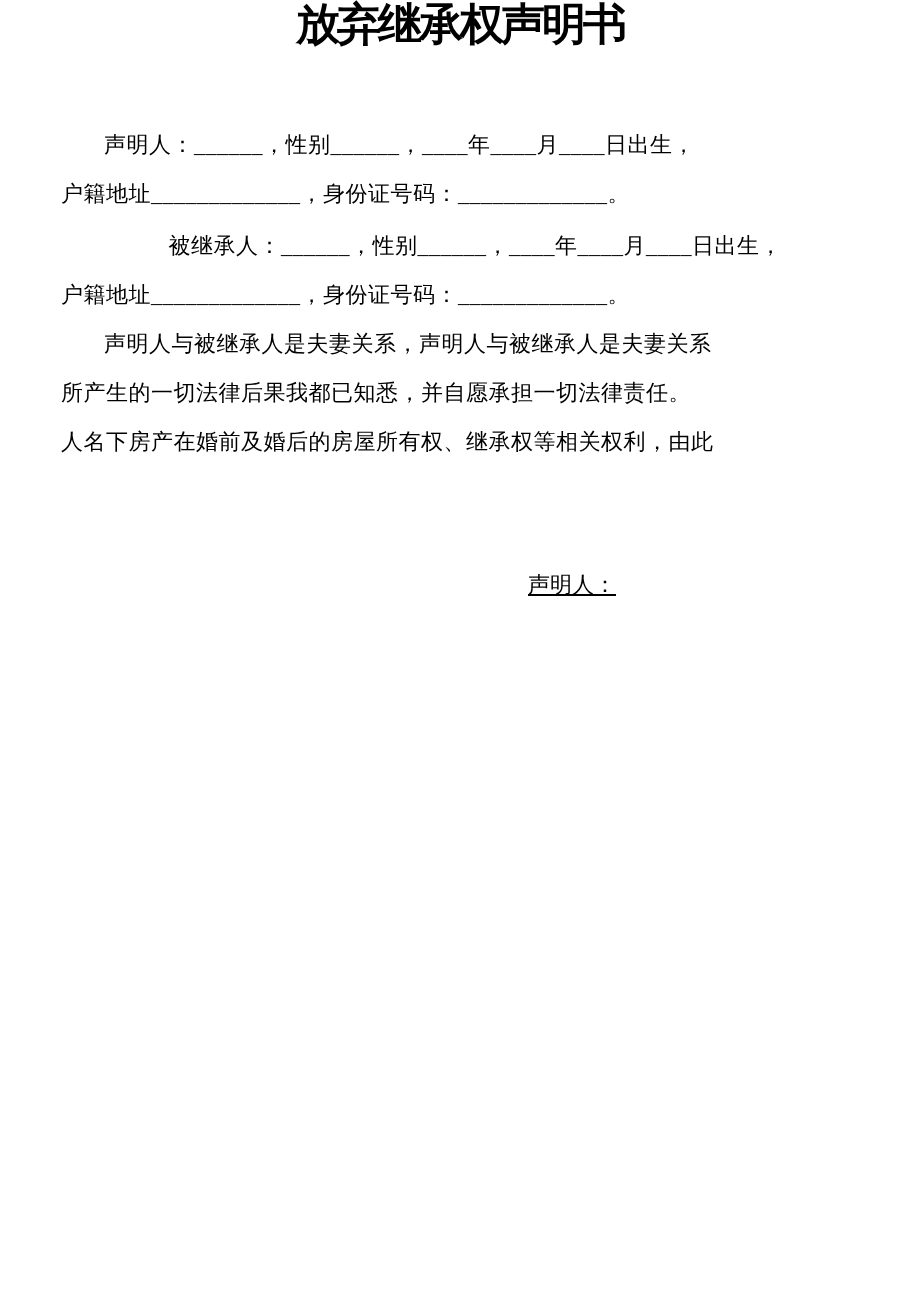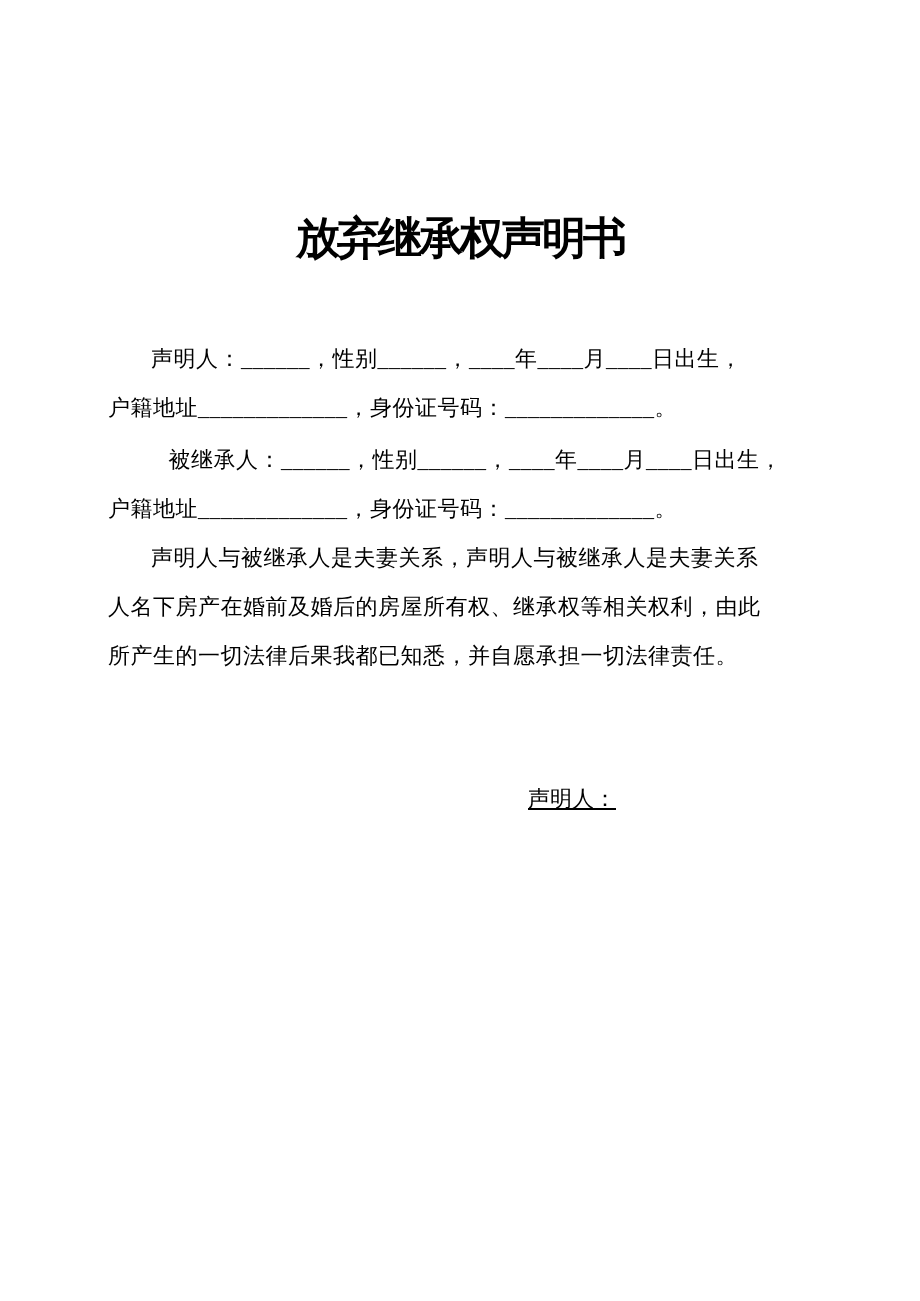--- a/index.html
+++ b/index.html
@@ -11,31 +11,30 @@
     position: relative;
     width: 920px;
     height: 1301px;
     background: #ffffff;
     color: #000000;
     font-family: "Liberation Serif", serif;
     overflow: hidden;
   }
   .doc-title {
     margin: 0;
-    padding-top: 214px;
     height: 50px;
     line-height: 50px;
     text-align: center;
     font-size: 44px;
     font-weight: bold;
     letter-spacing: -3px;
     color: #000000;
   }
   .doc-body {
-    margin: 70px 138px 0 108px;
+    margin: 70px 138px 0 61px;
     font-size: 22px;
     line-height: 49px;
     letter-spacing: 0.5px;
     font-family: Liberation Serif, serif;
   }
   .doc-line {
     margin: 0;
     white-space: pre-wrap;
   }
   .indent {
@@ -64,22 +63,22 @@
 
   <div class="doc-body">
 
     <p class="doc-line indent">声明人：______，性别______，____年____月____日出生，</p>
     <p class="doc-line">户籍地址_____________，身份证号码：_____________。</p>
 
     <p class="doc-line indent para-gap">被继承人：______，性别______，____年____月____日出生，</p>
     <p class="doc-line">户籍地址_____________，身份证号码：_____________。</p>
 
     <p class="doc-line indent">声明人与被继承人是夫妻关系，声明人与被继承人是夫妻关系</p>
+    <p class="doc-line">所产生的一切法律后果我都已知悉，并自愿承担一切法律责任。</p>
     <p class="doc-line">人名下房产在婚前及婚后的房屋所有权、继承权等相关权利，由此</p>
-    <p class="doc-line">所产生的一切法律后果我都已知悉，并自愿承担一切法律责任。</p>
 
   </div>
 
   <div class="signature-block">
     <p class="doc-line">声明人：</p>
   </div>
 
 </div>
 
 </body></html>

